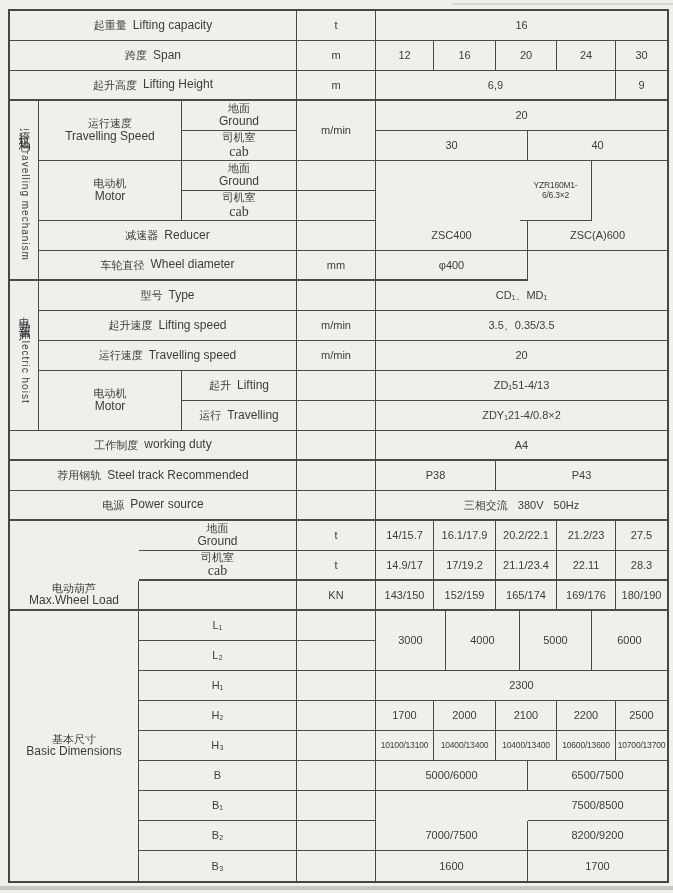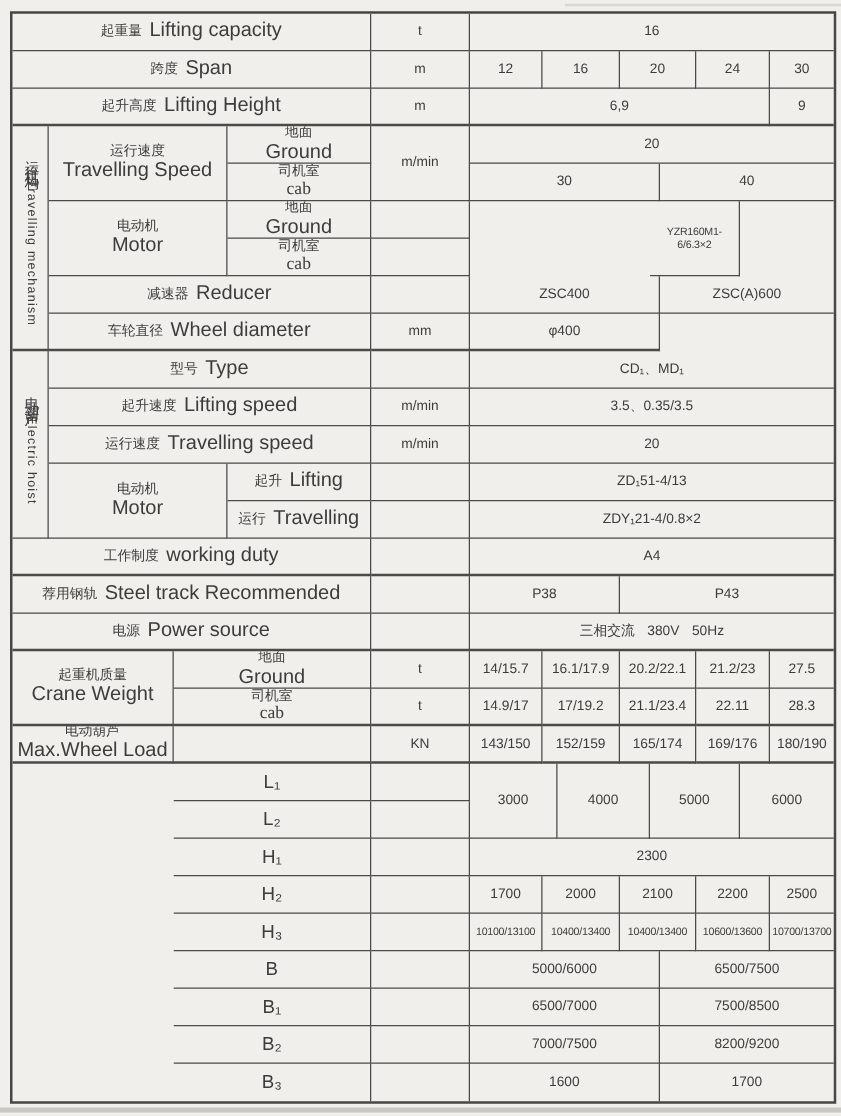--- a/index.html
+++ b/index.html
@@ -22,30 +22,30 @@
     display:flex; align-items:center; justify-content:center;
     text-align:center; overflow:hidden;
     border-right:1px solid var(--ln); border-bottom:1px solid var(--ln);
     line-height:1.15;
   }
   .stack{ flex-direction:column; }
   .stack span{ display:block; }
   .br0{ border-right:none; }
   .bb0{ border-bottom:none; }
   .bb2{ border-bottom-width:2px; }
-  .en{ font-size:16px; }
+  .en{ font-size:12px; }
   .zh{ margin-right:6px; }
   .cabtx{ font-family:"Liberation Serif", serif; font-size:14px; }
   .vtext{ writing-mode:vertical-lr; text-orientation:mixed; }
   .vzh{ letter-spacing:4px; font-size:11.5px; }
   .ven{ margin-top:9px; letter-spacing:1px; font-size:10px; }
   .f10{ font-size:10px; }
   .sm9{ font-size:8.5px; letter-spacing:-0.2px; }
   .ws{ word-spacing:7px; }
-  .sub{ font-size:15px; }
+  .sub{ font-size:11px; }
   .art-top{ position:absolute; top:3px; left:452px; width:221px; height:2px; background:#d8d7d3; }
   .art-bottom{ position:absolute; top:886px; left:0; width:673px; height:4px; background:#c7c7c3; }
 </style>
 </head>
 <body>
 
 <div class="art-top"></div>
 
 <div class="tbl">
 
@@ -184,24 +184,20 @@
   <div class="cell" style="grid-area:16/6/17/9">P38</div>
   <div class="cell br0" style="grid-area:16/9/17/16">P43</div>
 
   <div class="cell bb2" style="grid-area:17/1/18/5">
       <span class="zh">电源</span>
       <span class="en">Power source</span>
     </div>
   <div class="cell bb2" style="grid-area:17/5/18/6"></div>
   <div class="cell bb2 br0 ws" style="grid-area:17/6/18/16">三相交流 380V 50Hz</div>
 
-  <div class="cell stack bb2" style="grid-area:18/1/20/3">
-      <span>起重机质量</span>
-      <span class="en">Crane Weight</span>
-    </div>
   <div class="cell stack" style="grid-area:18/3/19/5">
       <span>地面</span>
       <span class="en">Ground</span>
     </div>
   <div class="cell" style="grid-area:18/5/19/6">t</div>
   <div class="cell" style="grid-area:18/6/19/7">14/15.7</div>
   <div class="cell" style="grid-area:18/7/19/9">16.1/17.9</div>
   <div class="cell" style="grid-area:18/9/19/12">20.2/22.1</div>
   <div class="cell" style="grid-area:18/12/19/15">21.2/23</div>
   <div class="cell br0" style="grid-area:18/15/19/16">27.5</div>
@@ -221,20 +217,24 @@
       <span class="en">Max.Wheel Load</span>
     </div>
   <div class="cell bb2" style="grid-area:20/3/21/5"></div>
   <div class="cell bb2" style="grid-area:20/5/21/6">KN</div>
   <div class="cell bb2" style="grid-area:20/6/21/7">143/150</div>
   <div class="cell bb2" style="grid-area:20/7/21/9">152/159</div>
   <div class="cell bb2" style="grid-area:20/9/21/12">165/174</div>
   <div class="cell bb2" style="grid-area:20/12/21/15">169/176</div>
   <div class="cell bb2 br0" style="grid-area:20/15/21/16">180/190</div>
 
+  <div class="cell stack bb0" style="grid-area:21/1/30/3">
+      <span>基本尺寸</span>
+      <span class="en">Basic Dimensions</span>
+    </div>
 
   <div class="cell sub" style="grid-area:21/3/22/5">L₁</div>
   <div class="cell" style="grid-area:21/5/22/6"></div>
   <div class="cell" style="grid-area:21/6/23/8">3000</div>
   <div class="cell" style="grid-area:21/8/23/10">4000</div>
   <div class="cell" style="grid-area:21/10/23/13">5000</div>
   <div class="cell br0" style="grid-area:21/13/23/16">6000</div>
   <div class="cell sub" style="grid-area:22/3/23/5">L₂</div>
   <div class="cell" style="grid-area:22/5/23/6"></div>
 
@@ -258,21 +258,20 @@
   <div class="cell sm9" style="grid-area:25/12/26/15">10600/13600</div>
   <div class="cell sm9 br0" style="grid-area:25/15/26/16">10700/13700</div>
 
   <div class="cell sub" style="grid-area:26/3/27/5">B</div>
   <div class="cell" style="grid-area:26/5/27/6"></div>
   <div class="cell" style="grid-area:26/6/27/11">5000/6000</div>
   <div class="cell br0" style="grid-area:26/11/27/16">6500/7500</div>
 
   <div class="cell sub" style="grid-area:27/3/28/5">B₁</div>
   <div class="cell" style="grid-area:27/5/28/6"></div>
-  <div class="cell" style="grid-area:27/6/28/11">6500/7000</div>
   <div class="cell br0" style="grid-area:27/11/28/16">7500/8500</div>
 
   <div class="cell sub" style="grid-area:28/3/29/5">B₂</div>
   <div class="cell" style="grid-area:28/5/29/6"></div>
   <div class="cell" style="grid-area:28/6/29/11">7000/7500</div>
   <div class="cell br0" style="grid-area:28/11/29/16">8200/9200</div>
 
   <div class="cell sub bb0" style="grid-area:29/3/30/5">B₃</div>
   <div class="cell bb0" style="grid-area:29/5/30/6"></div>
   <div class="cell bb0" style="grid-area:29/6/30/11">1600</div>

